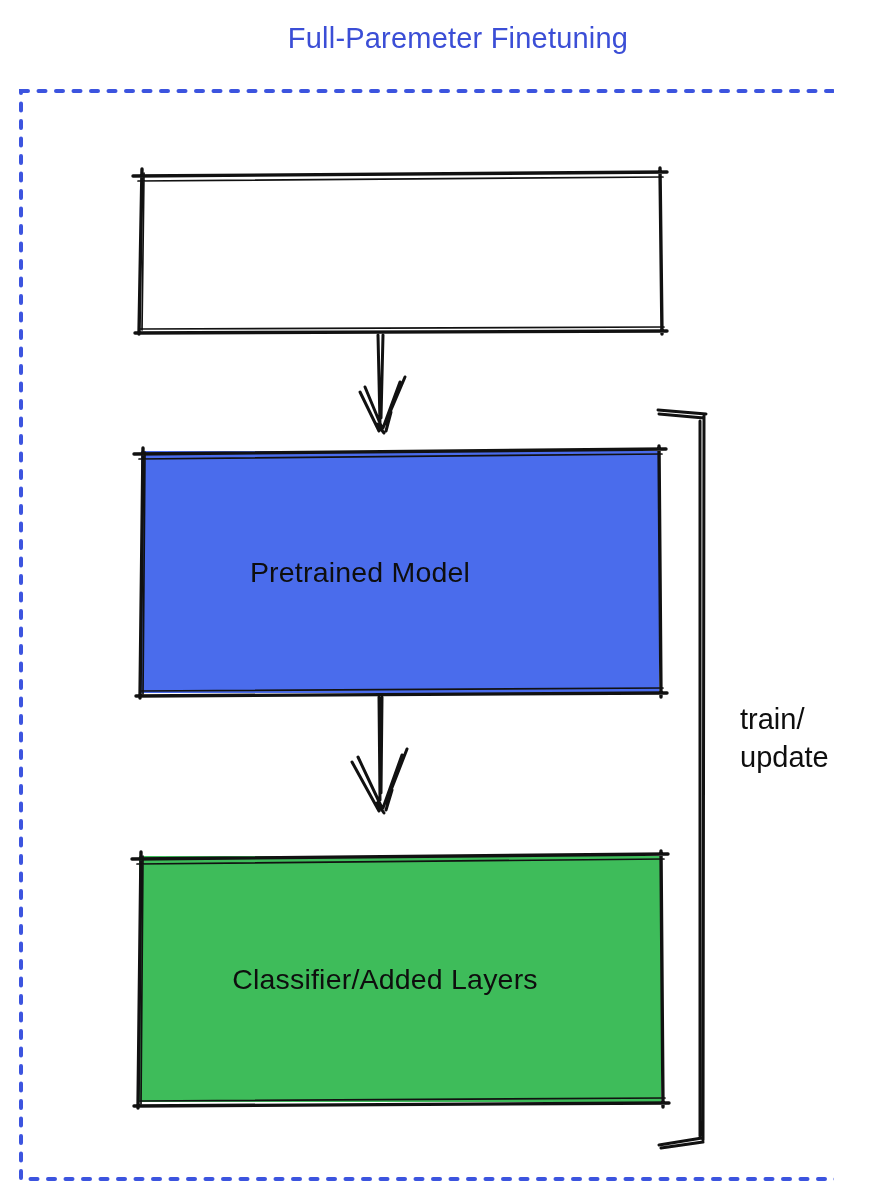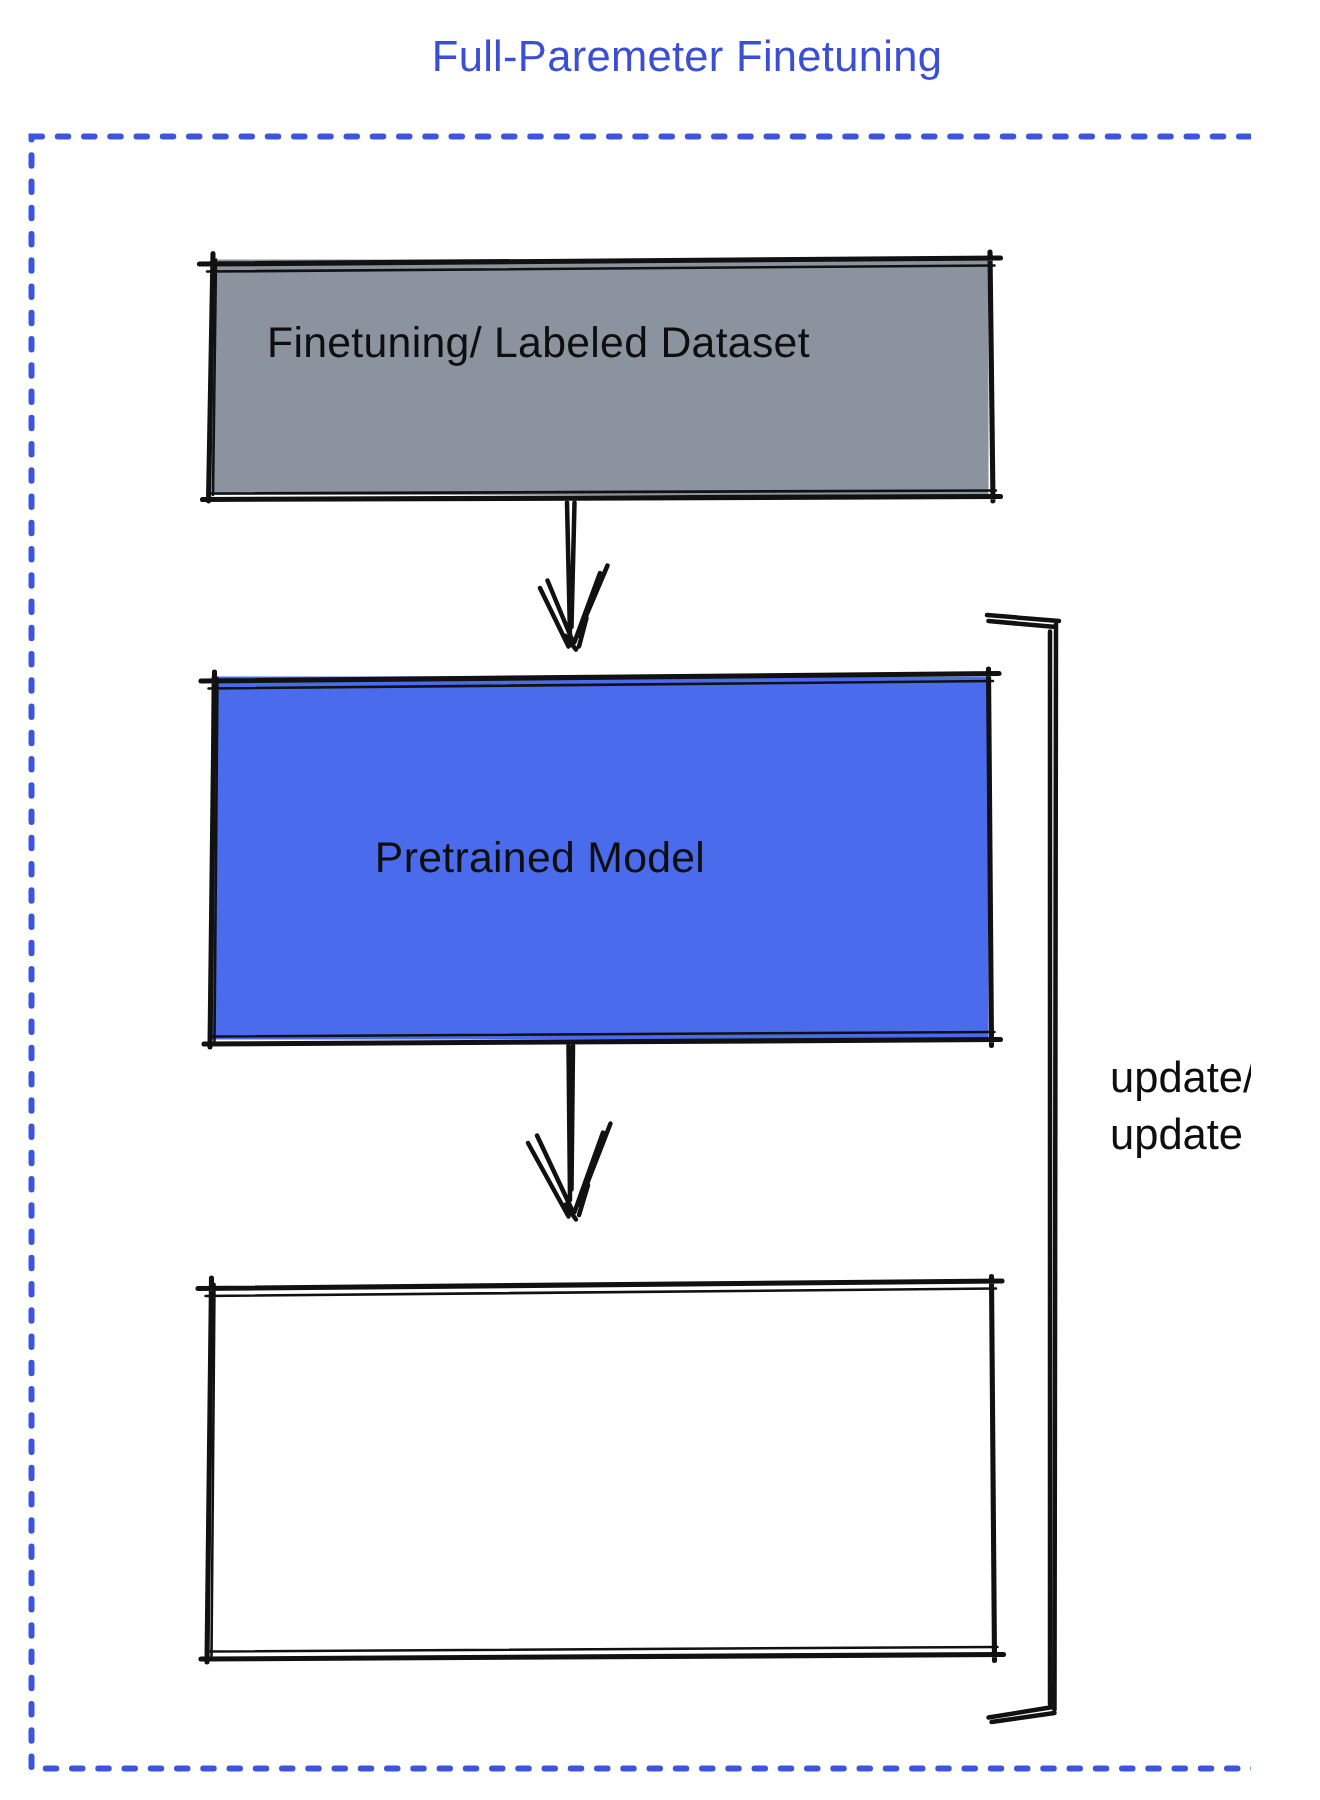--- a/index.html
+++ b/index.html
@@ -50,31 +50,31 @@
   .ink{stroke:var(--ink);fill:none;stroke-linecap:round;stroke-linejoin:round;}
   .frame-stroke{stroke:var(--frame-blue);fill:none;}
 </style>
 </head>
 <body>
 
 <div class="stage">
 
   <div class="title">Full-Paremeter Finetuning</div>
 
-  <div class="node node-dataset" style="background-color: rgb(139, 147, 158);">
-    <span class="lbl">Finetuning/ Labeled Dataset</span>
-  </div>
 
   <div class="node node-pretrained" style="background-color: rgb(74, 108, 236);">
     <span class="lbl">Pretrained Model</span>
   </div>
 
+  <div class="node node-classifier" style="background-color: rgb(62, 188, 90);">
+    <span class="lbl">Classifier/Added Layers</span>
+  </div>
 
   <div class="bracket-label">
-    <div>update/</div>
+    <div>train/</div>
     <div>update</div>
   </div>
 
   <svg class="overlay" viewBox="0 0 880 1200" xmlns="http://www.w3.org/2000/svg">
 
     <rect x="21" y="91" width="838" height="1088" class="frame-stroke" stroke-width="4" stroke-dasharray="7 10.5" stroke-linecap="round"></rect>
 
     <path class="ink" stroke-width="3.4" d="M133 176 L667 172 M660 168 L662 334 M667 331 L135 333 M142 169 L139 334"></path>
     <path class="ink" stroke-width="1.7" d="M138 181 L663 177 M664 327 L140 329 M144 173 L142 330"></path>
 

